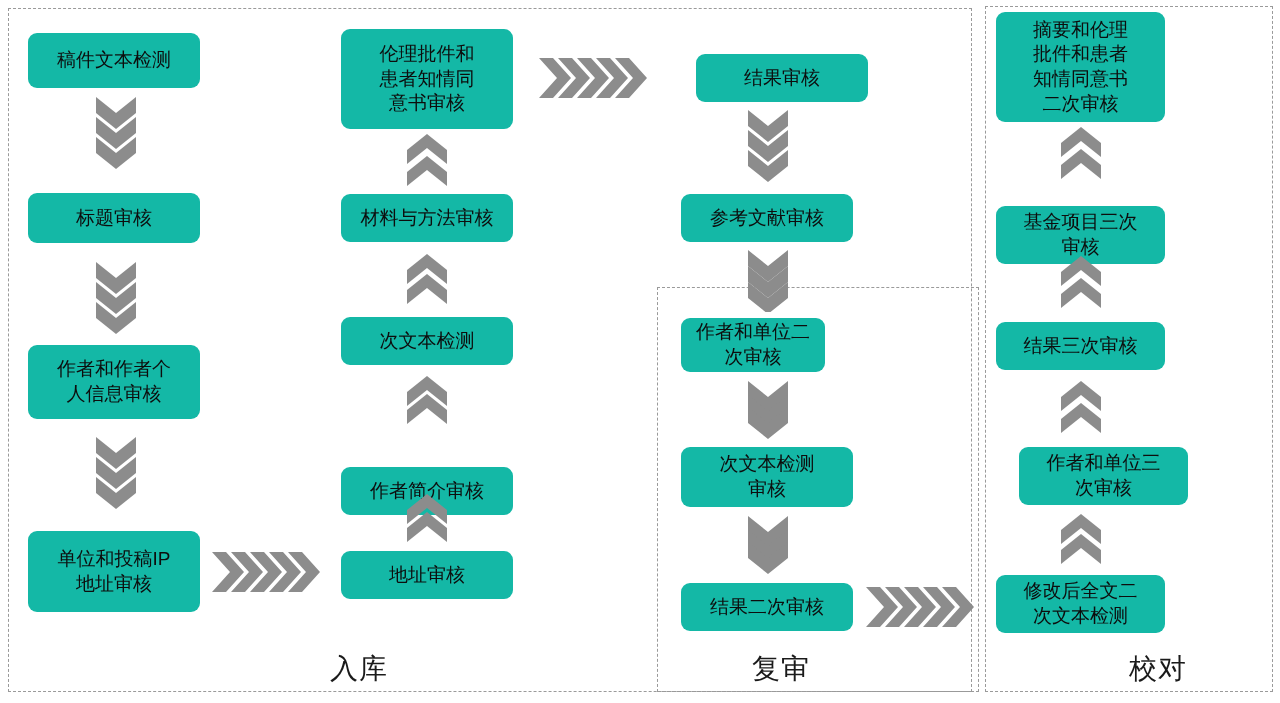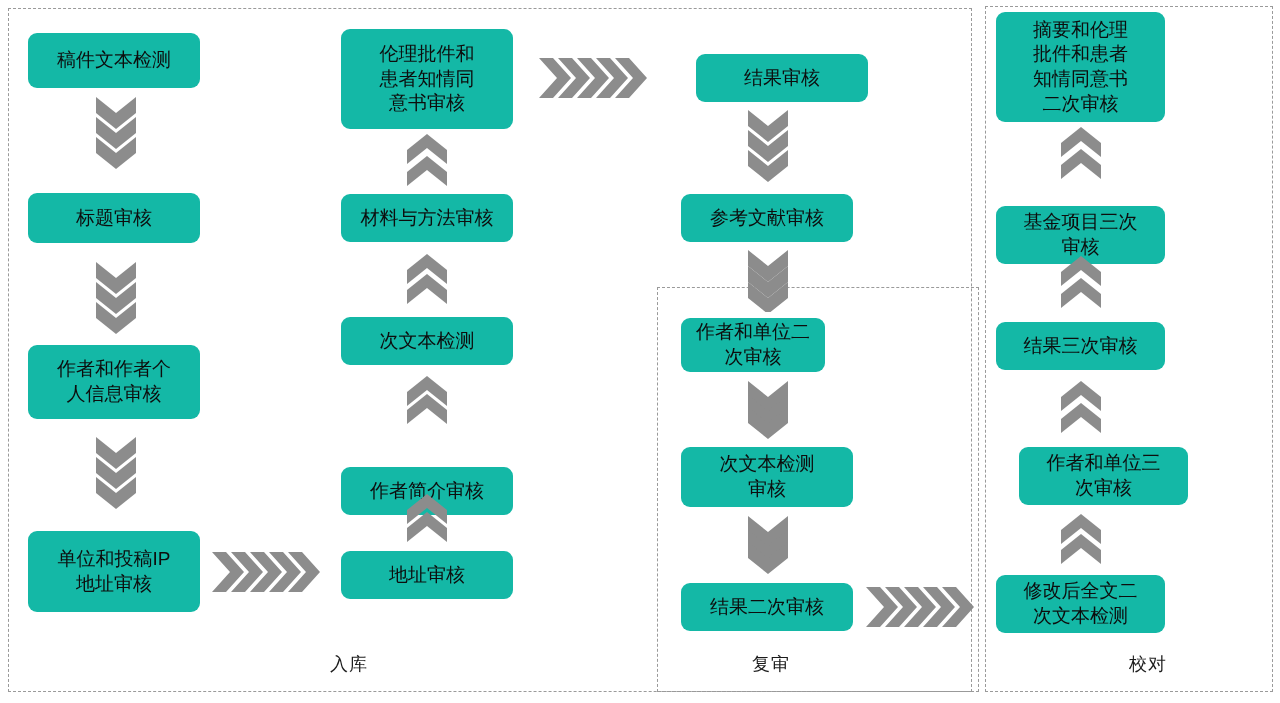--- a/index.html
+++ b/index.html
@@ -22,21 +22,21 @@
     background:transparent;
     box-sizing:border-box;
   }
   #phase-intake{ left:8px;  top:8px;  width:964px;  height:684px; }
   #phase-review{ left:657px;top:287px;width:322px;  height:405px; }
   #phase-proof { left:985px;top:6px;  width:288px;  height:686px; }
 
   
   .phase-label{
     position:absolute;
-    font-size:18px;
+    font-size:28px;
     color:#1a1a1a;
     letter-spacing:1px;
     white-space:nowrap;
     line-height:1;
     font-family:Liberation Serif, serif;
   }
   #label-intake{ left:330px; top:655px; }
   #label-review{ left:752px; top:655px; }
   #label-proof { left:1129px;top:655px; }
 

